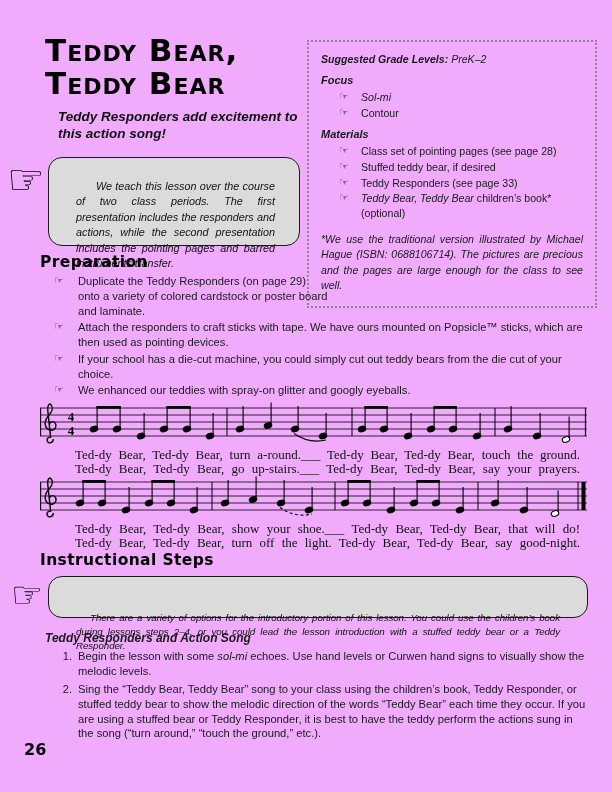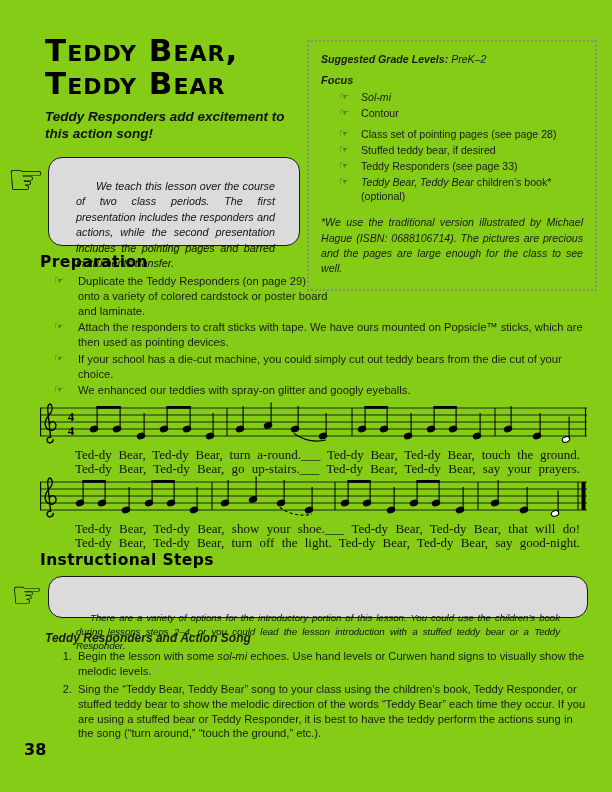--- a/index.html
+++ b/index.html
@@ -1,24 +1,24 @@
 <!DOCTYPE html>
 <html><head>
 <meta charset="utf-8">
 <style>
   html,body{margin:0;padding:0;background:#fff;}
-  .page{position:relative;width:612px;height:792px;background:#84cc16;overflow:hidden;
+  .page{position:relative;width:612px;height:792px;background:#f0abfc;overflow:hidden;
         font-family:"Liberation Sans",sans-serif;color:#1a1a1a;}
 
   
   .title-block{position:absolute;left:45px;top:34px;width:262px;}
   .title-block h1{margin:0;font-family:"DejaVu Sans",sans-serif;font-weight:800;
      font-size:31px;line-height:1.07;color:#000;letter-spacing:1px;}
   .t-line{display:block;font-variant:small-caps;}
-  .subtitle{margin:9px 0 0 0;font-size:13.5px;font-weight:bold;font-style:italic;line-height:1.25;color:#111;}
+  .subtitle{margin:9px 0 0 13px;font-size:13.5px;font-weight:bold;font-style:italic;line-height:1.25;color:#111;}
 
   
   .info-box{position:absolute;left:307px;top:40px;width:290px;box-sizing:border-box;
      border:2px dotted #8a8a8a;padding:10px 12px 12px 12px;font-size:10.6px;line-height:1.35;}
   .info-box p{margin:0;}
   .bi{font-weight:bold;font-style:italic;}
   .grade{margin-bottom:7px !important;}
   .grade em{font-style:italic;font-weight:normal;}
   .sec-label{font-size:11px;margin-bottom:2px !important;}
   .hand-list{list-style:none;margin:0 0 7px 0;padding:0;}
@@ -86,20 +86,21 @@
 
   <aside class="info-box">
     <p class="grade"><span class="bi">Suggested Grade Levels:</span> <em>PreK–2</em></p>
 
     <p class="sec-label bi">Focus</p>
     <ul class="hand-list">
       <li><span class="bullet">☞</span><em>Sol-mi</em></li>
       <li><span class="bullet">☞</span><span>Contour</span></li>
     </ul>
 
+    <p class="sec-label bi">Materials</p>
     <ul class="hand-list">
       <li><span class="bullet">☞</span><span>Class set of pointing pages (see page 28)</span></li>
       <li><span class="bullet">☞</span><span>Stuffed teddy bear, if desired</span></li>
       <li><span class="bullet">☞</span><span>Teddy Responders (see page 33)</span></li>
       <li><span class="bullet">☞</span><em>Teddy Bear, Teddy Bear</em><span> children’s book* (optional)</span></li>
     </ul>
 
     <p class="footnote">*We use the traditional version illustrated by Michael Hague (ISBN: 0688106714). The pictures are precious and the pages are large enough for the class to see well.</p>
   </aside>
 
@@ -253,14 +254,14 @@
     <li>
       <span class="num">1.</span>
       <span><span>Begin the lesson with some </span><em>sol-mi</em><span> echoes. Use hand levels or Curwen hand signs to visually show the melodic levels.</span></span>
     </li>
     <li>
       <span class="num">2.</span>
       <span>Sing the “Teddy Bear, Teddy Bear” song to your class using the children’s book, Teddy Responder, or stuffed teddy bear to show the melodic direction of the words “Teddy Bear” each time they occur. If you are using a stuffed bear or Teddy Responder, it is best to have the teddy perform the actions sung in the song (“turn around,” “touch the ground,” etc.).</span>
     </li>
   </ol>
 
-  <div class="page-num">38</div>
+  <div class="page-num">26</div>
 </div>
 
 </body></html>

